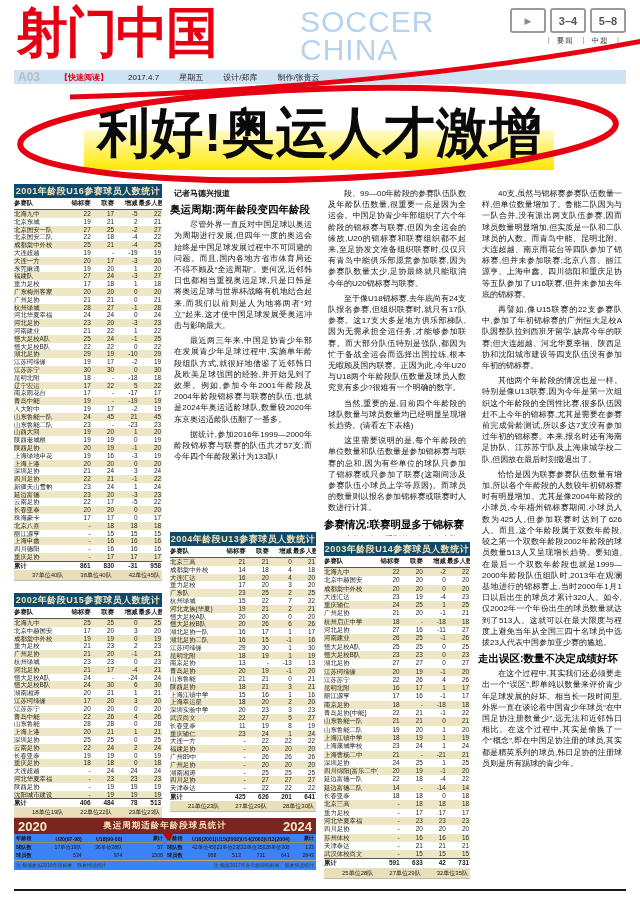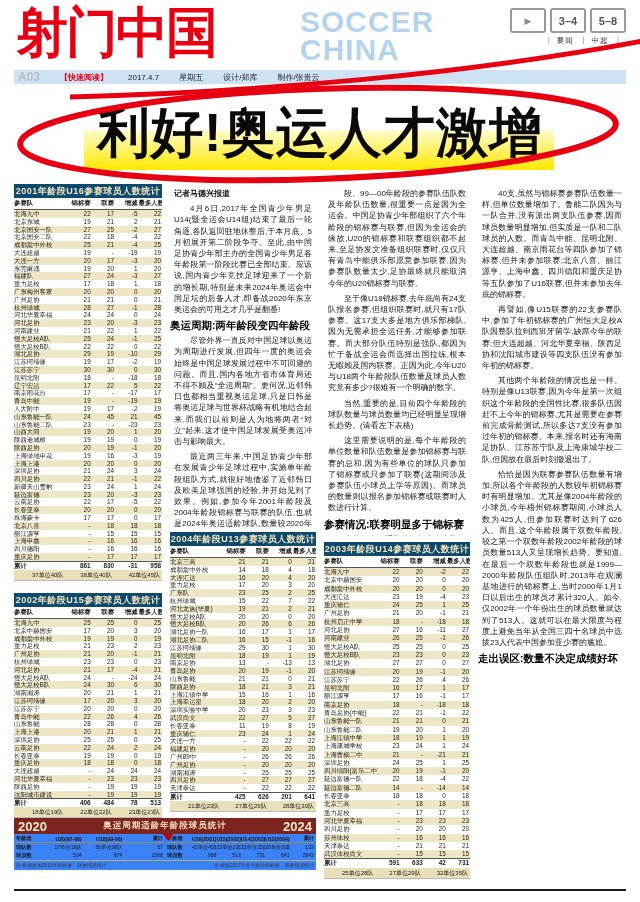--- a/index.html
+++ b/index.html
@@ -1,21 +1,21 @@
 <!DOCTYPE html>
 <html><head>
 <meta charset="utf-8">
 <style>
   html,body{margin:0;padding:0;}
   body{width:640px;height:902px;position:relative;background:#fff;overflow:hidden;
        font-family:"Liberation Sans","DejaVu Sans",sans-serif;color:#1a1a1a;}
   
   .masthead-cn{position:absolute;left:16px;top:2px;font-size:52px;line-height:58px;
        font-weight:900;color:#e60012;letter-spacing:-2px;transform:scaleY(1.04);transform-origin:top left;}
-  .masthead-en{position:absolute;left:300px;top:8px;font-weight:bold;font-size:30px;line-height:28px;
+  .masthead-en{position:absolute;left:300px;top:8px;font-weight:normal;font-size:30px;line-height:28px;
        color:#b5d3ec;letter-spacing:1px;}
   .nav{position:absolute;right:14px;top:8px;text-align:right;}
   .nav-row{display:flex;gap:4px;justify-content:flex-end;}
   .nav-box{width:32px;height:21px;border:2px solid #9a9a9a;border-radius:3px;background:#fff;
        display:flex;align-items:center;justify-content:center;font-size:11px;font-weight:bold;color:#555;}
   .nav-labels{margin-top:3px;font-size:7.5px;color:#333;letter-spacing:1px;}
   .nav-labels span.sep{color:#888;margin:0 3px;}
   .infobar{position:absolute;left:14px;top:70px;width:612px;height:14px;background:#cde2f3;
        display:flex;align-items:center;gap:20px;padding:0 4px;box-sizing:border-box;font-size:8px;color:#222;}
   .page-code{font-size:12px;font-weight:bold;color:#b9bdc2;letter-spacing:0;}
@@ -634,21 +634,20 @@
   <div class="tfoot">
     <span>18单位19队</span>
     <span>22单位22队</span>
     <span>23单位23队</span>
   </div>
 </div>
 
 <div class="textcol" style="left:170px;top:184px;width:146px;height:344px;">
   <p class="byline" style="text-indent:0;">记者马德兴报道</p>
   <div>
-      <p>4月6日,2017年全国青少年男足U14(暨全运会U14组)结束了最后一轮角逐,各队返回驻地休整后,于本月底、5月初展开第二阶段争夺。至此,由中国足协青少年部主办的全国青少年男足各年龄段第一阶段比赛已全部结束。应该说,国内青少年竞技足球迎来了一个新的增长期,特别是未来2024年奥运会中国足坛的后备人才,即备战2020年东京奥运会的可用之才几乎是翻番!</p>
       <h3>奥运周期:两年龄段变四年龄段</h3>
       <p>尽管外界一直反对中国足球以奥运为周期进行发展,但四年一度的奥运会始终是中国足球发展过程中不可回避的问题。而且,国内各地方省市体育局还不得不顾及“全运周期”。更何况,近邻韩日也都相当重视奥运足球,只是日韩是将奥运足球与世界杯战略有机地结合起来,而我们以前则是人为地将两者“对立”起来,这才使中国足球发展受奥运冲击与影响最大。</p>
       <p>最近两三年来,中国足协青少年部在发展青少年足球过程中,实施单年龄段组队方式,就很好地借鉴了近邻韩日及欧美足球强国的经验,并开始见到了效果。例如,参加今年2001年龄段及2004年龄段锦标赛与联赛的队伍,也就是2024年奥运适龄球队,数量较2020年东京奥运适龄队伍翻了一番多。</p>
       <p>据统计,参加2016年1999—2000年龄段锦标赛与联赛的队伍共才57支;而今年四个年龄段累计为133队!</p>
     </div>
 </div>
 
 <div class="stat" style="left:170px;top:532px;width:146px;">
   <div class="bar">2004年龄段U13参赛球员人数统计</div>
   <table class="dtable">
@@ -1173,20 +1172,21 @@
   </div>
 </div>
 
 <div class="textcol" style="left:478px;top:184px;width:148px;height:698px;">
   <div>
       <p>40支,虽然与锦标赛参赛队伍数量一样,但单位数量增加了。鲁能二队因为与一队合并,没有派出两支队伍参赛,因而球员数量明显增加,但实质是一队和二队球员的人数。而青岛中能、昆明北附、大连超越、南京雨花台等四队参加了锦标赛,但并未参加联赛;北京八喜、丽江源亨、上海申鑫、四川德阳和重庆足协等五队参加了U16联赛,但并未参加去年底的锦标赛。</p>
       <p>再譬如,像U15联赛的22支参赛队中,参加了年初锦标赛的广州恒大足校A队因整队拉到西班牙留学,缺席今年的联赛;但大连超越、河北华夏幸福、陕西足协和沈阳城市建设等四支队伍没有参加年初的锦标赛。</p>
       <p>其他两个年龄段的情况也是一样。特别是像U13联赛,因为今年是第一次组织这个年龄段的全国性比赛,很多队伍因赶不上今年的锦标赛,尤其是需要在参赛前完成骨龄测试,所以多达7支没有参加过年初的锦标赛。本来,报名时还有海南足协队、江苏苏宁队及上海康城学校二队,但因故在最后时刻撤退出了。</p>
       <p>恰恰是因为联赛参赛队伍数量有增加,所以各个年龄段的人数较年初锦标赛时有明显增加。尤其是像2004年龄段的小球员,今年梧州锦标赛期间,小球员人数为425人,但参加联赛时达到了626人。而且,这个年龄段属于双数年龄段,较之第一个双数年龄段2002年龄段的球员数量513人又呈现增长趋势。要知道,在最后一个双数年龄段也就是1999—2000年龄段队伍组队时,2013年在观澜基地进行的锦标赛上,当时2000年1月1日以后出生的球员才累计320人。如今,仅2002年一个年份出生的球员数量就达到了513人。这就可以在最大限度与程度上避免当年从全国三四十名球员中选拔23人代表中国参加亚少赛的尴尬。</p>
       <h3>走出误区:数量不决定成绩好坏</h3>
+      <p>在这个过程中,其实我们还必须要走出一个“误区”,即单纯以数量来评价青少年足球发展的好坏。相当长一段时间里,外界一直在谈论着中国青少年球员“在中国足协注册数量少”,远无法和近邻韩日相比。在这个过程中,其实是偷换了一个“概念”,即在中国足协注册的球员,其实都是精英系列的球员,韩日足协的注册球员则是所有踢球的青少年。</p>
     </div>
 </div>
 
 <div class="summary">
   <div class="sum-bar">
     <span class="big">2020</span>
     <span class="sum-title">奥运周期适龄年龄段球员统计</span>
     <span class="big">2024</span>
   </div>
   <div class="sum-body">

